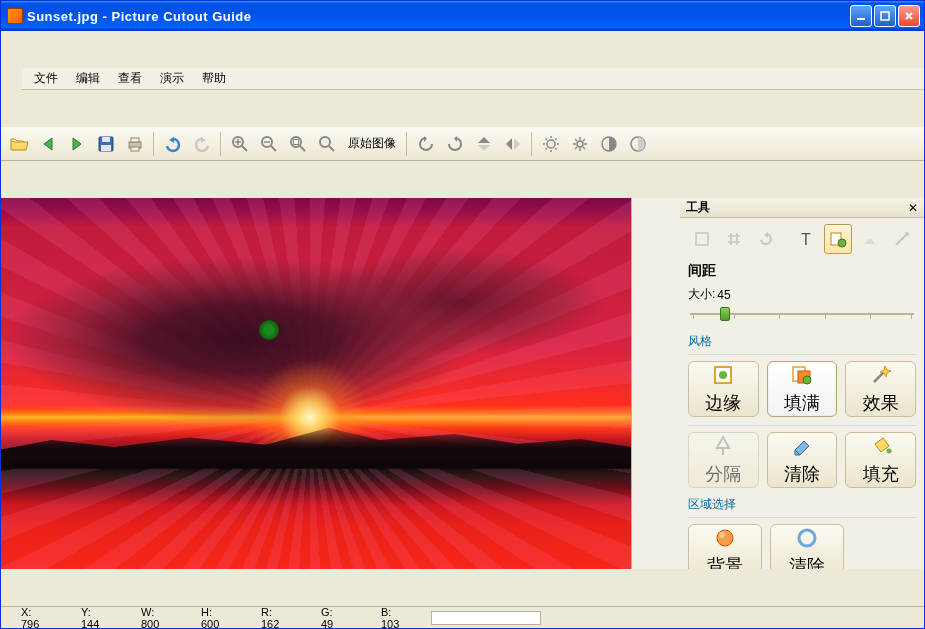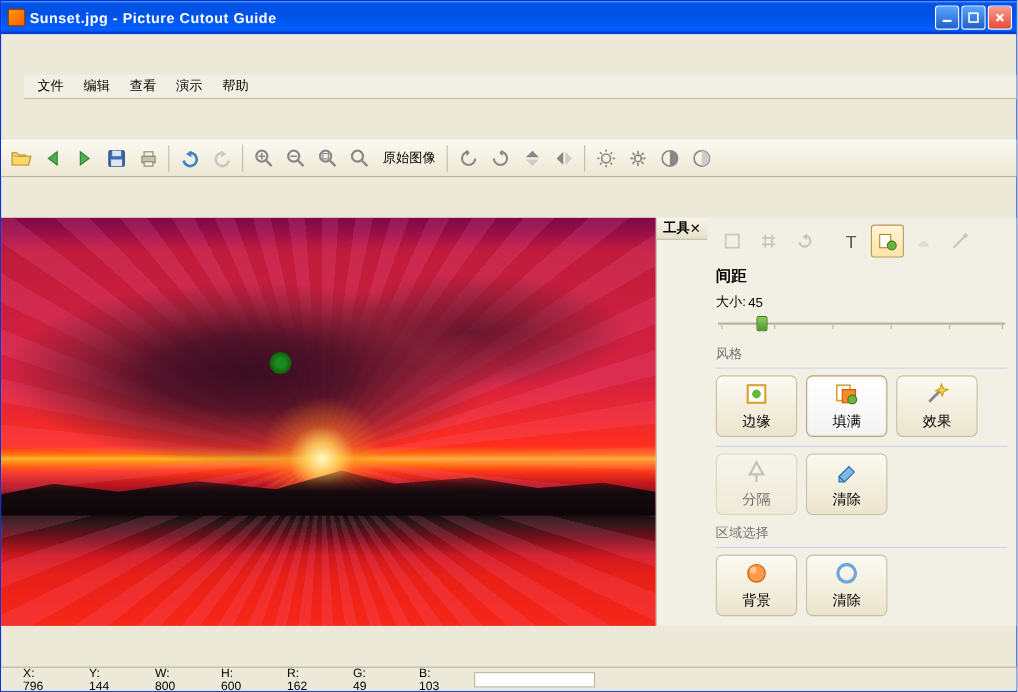--- a/index.html
+++ b/index.html
@@ -22,38 +22,38 @@
 .canvas-area { flex: 1; background: linear-gradient(180deg, #7d0946 0%, #9c0f47 4%, #c01b3c 8%, #d72140 40%, #ff2e1e 56%, #ff7310 58%, #ffb22a 59%, #ff8a17 60%, #ff3a17 62%, #c41720 65%, #1a0c10 73%, #30181a 75%, #6b0f1a 78%, #d01820 83%, #e82018 88%, #f32418 96%, #f42719 100%); position: relative; overflow: hidden; }
 .canvas-area::before { content: ""; position: absolute; inset: 0; background:
   radial-gradient(circle at 49% 59%, rgba(255,255,200,0.95) 0%, rgba(255,210,90,0.85) 4%, rgba(255,140,30,0.4) 8%, transparent 15%),
   radial-gradient(ellipse 50% 30% at 38% 38%, rgba(40,10,30,0.9) 0%, rgba(60,15,35,0.85) 30%, rgba(110,30,50,0.55) 55%, transparent 75%),
   radial-gradient(ellipse 30% 18% at 72% 28%, rgba(60,15,35,0.7) 0%, rgba(110,30,50,0.4) 55%, transparent 80%),
   repeating-conic-gradient(from 200deg at 49% 59%, rgba(255,120,180,0.14) 0deg 4deg, transparent 4deg 8deg);
   mix-blend-mode: normal;
 }
 .canvas-area .ridge { position:absolute; left:0; right:0; top:60%; height:13%; background: linear-gradient(180deg, transparent 0%, #140a0e 55%, #0d0608 100%); clip-path: polygon(0% 60%, 8% 40%, 18% 55%, 30% 35%, 42% 50%, 52% 15%, 60% 40%, 72% 28%, 82% 48%, 92% 38%, 100% 55%, 100% 100%, 0% 100%); }
 .marker { position: absolute; left: 41%; top: 33%; width: 20px; height: 20px; border-radius: 50%; background: radial-gradient(circle, #1c8a1c 30%, #0d5e0d 70%); }
-.side-panel { width: 328px; background: #f2f0e4; border-left: 1px solid #b8b39a; display: flex; flex-direction: row; }
+.side-panel { width: 293px; background: #f2f0e4; border-left: 1px solid #b8b39a; display: flex; flex-direction: column; padding-left: 48px; }
 .panel-header { height: 20px; background: linear-gradient(to bottom, #f6f4e8, #e6e1cc); border-bottom: 1px solid #c0bba2; display: flex; align-items: center; padding: 0 6px; font-size: 12px; font-weight: bold; }
 .panel-header .close-x { margin-left: auto; cursor: pointer; font-weight: normal; }
 .panel-body { padding: 6px 8px; flex: 1; overflow: auto; }
 .panel-toolbar { display: flex; gap: 3px; margin-bottom: 8px; align-items: center; }
 .ptool { width: 30px; height: 30px; border: 1px solid transparent; border-radius: 3px; display: flex; align-items: center; justify-content: center; cursor: pointer; }
 .ptool.dim { opacity: 0.4; }
 .ptool.selected { border: 1px solid #b89a56; background: linear-gradient(to bottom, #fff4d6, #ffe5a6); }
 .panel-title { font-size: 14px; font-weight: bold; margin: 4px 0 6px 0; }
 .size-row { display: flex; align-items: center; font-size: 12px; gap: 2px; }
 .slider-track { position: relative; height: 18px; margin: 2px 0 10px 0; }
 .slider-track .line { position: absolute; top: 8px; left: 2px; right: 2px; height: 2px; background: #b8b39a; }
 .slider-track .tick { position: absolute; top: 10px; width: 1px; height: 4px; background: #b8b39a; }
 .slider-track .thumb { position: absolute; top: 2px; width: 10px; height: 14px; background: linear-gradient(to bottom, #8ecb5d, #4e9a2a); border: 1px solid #3d7a1f; border-radius: 2px; cursor: pointer; }
-.group-label { font-size: 12px; color: #737373; margin: 6px 0 4px 0; }
+.group-label { font-size: 12px; color: #0369a1; margin: 6px 0 4px 0; }
 .group-sep { height: 1px; background: #c9d6ed; margin-bottom: 6px; }
 .btn-grid { display: flex; gap: 8px; margin-bottom: 8px; }
-.bigbtn { width: 74px; height: 56px; background: linear-gradient(to bottom, #fbfaf2, #ece5cd); border: 1px solid #c7bfa0; border-radius: 6px; display: flex; flex-direction: column; align-items: center; justify-content: center; gap: 4px; font-size: 13px; cursor: pointer; }
+.bigbtn { width: 74px; height: 56px; background: linear-gradient(to bottom, #fbfaf2, #ece5cd); border: 1px solid #c7bfa0; border-radius: 6px; display: flex; flex-direction: column; align-items: center; justify-content: center; gap: 4px; font-size: 18px; cursor: pointer; }
 .bigbtn.selected { background: linear-gradient(to bottom, #fff, #f4f4f4); border-color: #b4a877; box-shadow: inset 0 0 3px rgba(0,0,0,0.08); }
 .bigbtn.disabled { opacity: 0.55; cursor: default; }
 .bicon { width: 24px; height: 24px; display: flex; align-items: center; justify-content: center; }
 .statusbar { height: 22px; background: #ece9d8; border-top: 1px solid #b8b39a; display: flex; align-items: center; font-size: 11px; }
 .status-cell { padding: 0 20px; width: 60px; }
 .status-progress { width: 110px; height: 14px; border: 1px solid #b8b39a; background: white; margin-left: 10px; }
 .status-stretch { flex: 1; }
 
 svg { display: block; }
 </style>
@@ -336,20 +336,29 @@
             <span>分隔</span>
           </div>
           <div class="bigbtn">
             <div class="bicon">
                 <svg width="24" height="24">
                   <path d="M5 16 L14 7 L19 12 L10 21 L5 21 Z" fill="#7fb7e6" stroke="#2d6aa8"></path>
                   <path d="M5 16 L10 21" stroke="#2d6aa8"></path>
                 </svg>
               </div>
             <span>清除</span>
+          </div>
+          <div class="bigbtn">
+            <div class="bicon">
+                <svg width="24" height="24">
+                  <path d="M6 10 L14 4 L20 12 L12 18 Z" fill="#ffd966" stroke="#b58a1e"></path>
+                  <circle cx="20" cy="17" r="2.5" fill="#6bb63a"></circle>
+                </svg>
+              </div>
+            <span>填充</span>
           </div>
         </div>
 
         <div class="group-label">区域选择</div>
         <div class="group-sep"></div>
         <div class="btn-grid">
           <div class="bigbtn">
             <div class="bicon">
                 <svg width="24" height="24">
                   <circle cx="12" cy="12" r="8" fill="#ff9a4a" stroke="#c65a00"></circle>

